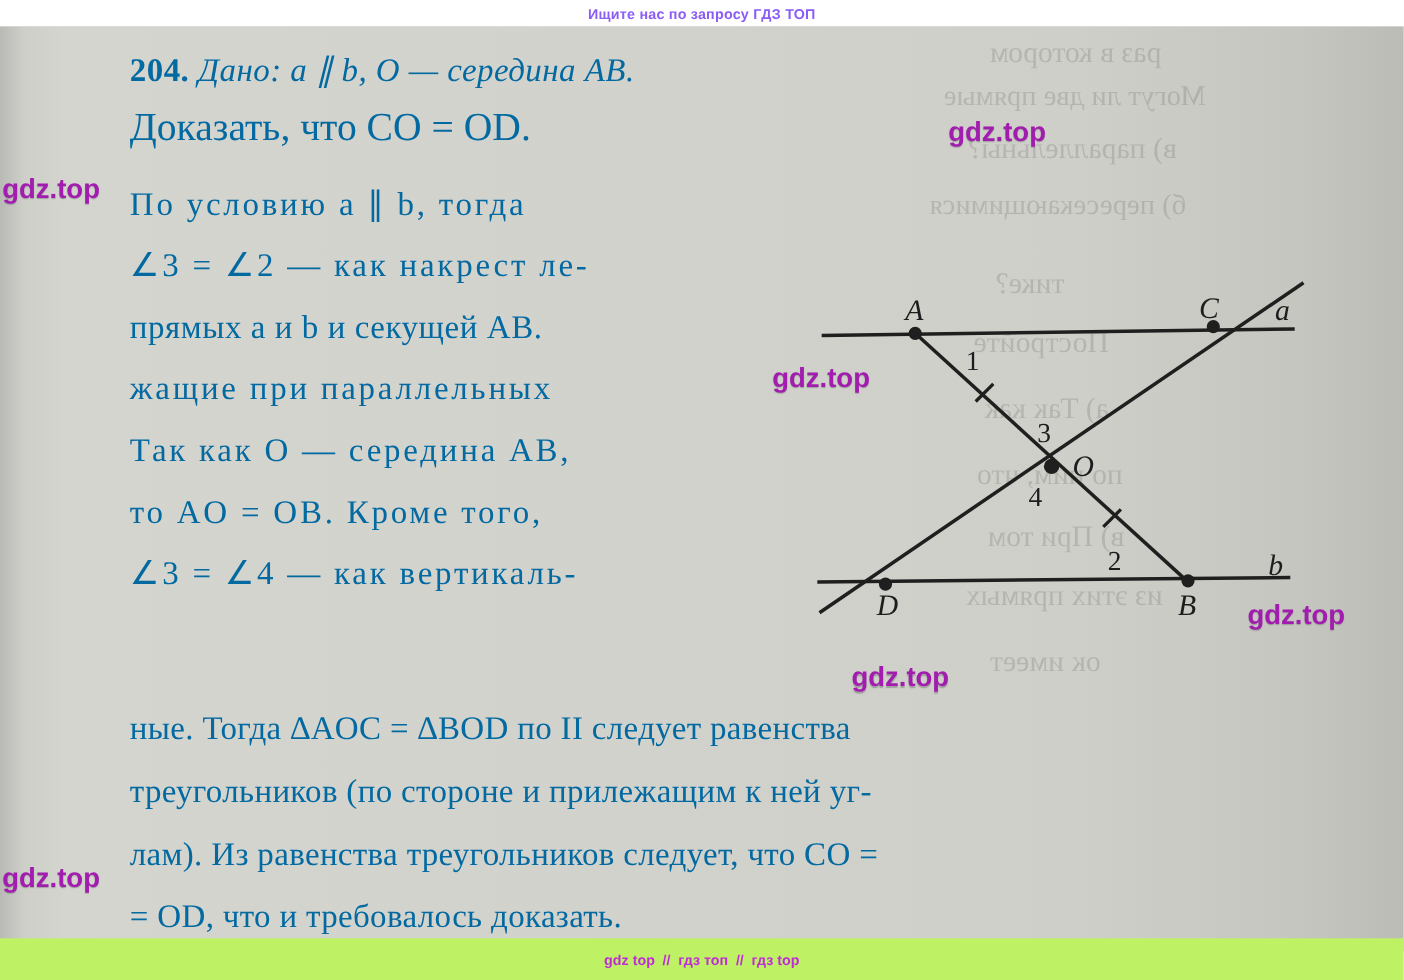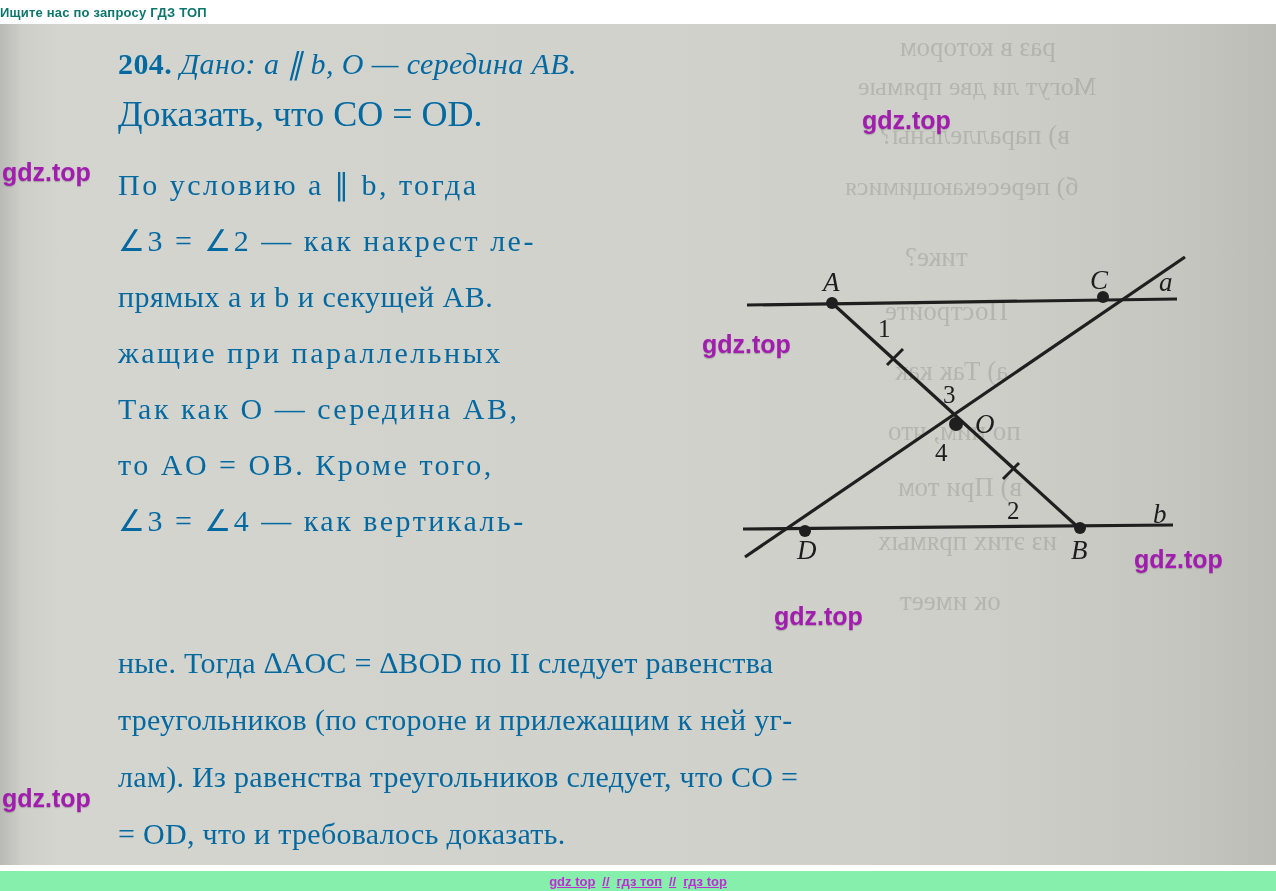--- a/index.html
+++ b/index.html
@@ -19,45 +19,44 @@
     inset: 0;
     background: #ffffff;
   }
   
   .top-banner {
     position: absolute;
     left: 0; top: 0;
     width: 1276px;
     height: 24px;
     background: #ffffff;
-    color: #0f766e;
+    color: #8b5cf6;
     font-family: "Liberation Sans", sans-serif;
     font-size: 13px;
     font-weight: bold;
     display: flex;
     align-items: center;
-    justify-content: flex-start;
+    justify-content: center;
     letter-spacing: 0.2px;
   }
   
   .bottom-banner {
     position: absolute;
     left: 0; bottom: 0;
     width: 1276px;
-    height: 20px;
-    background: #86efac;
+    height: 38px;
+    background: #bef264;
     color: #c12bd6;
     font-family: "Liberation Sans", sans-serif;
     font-size: 13px;
     font-weight: bold;
     display: flex;
     align-items: center;
     justify-content: center;
     gap: 0;
-    text-decoration: underline;
   }
   .bottom-banner span { color: #c12bd6; }
   .bottom-banner .sep { color: #c12bd6; padding: 0 7px; }
 
   
   .scan {
     position: absolute;
     left: 0; top: 24px;
     width: 1276px;
     height: 841px;

